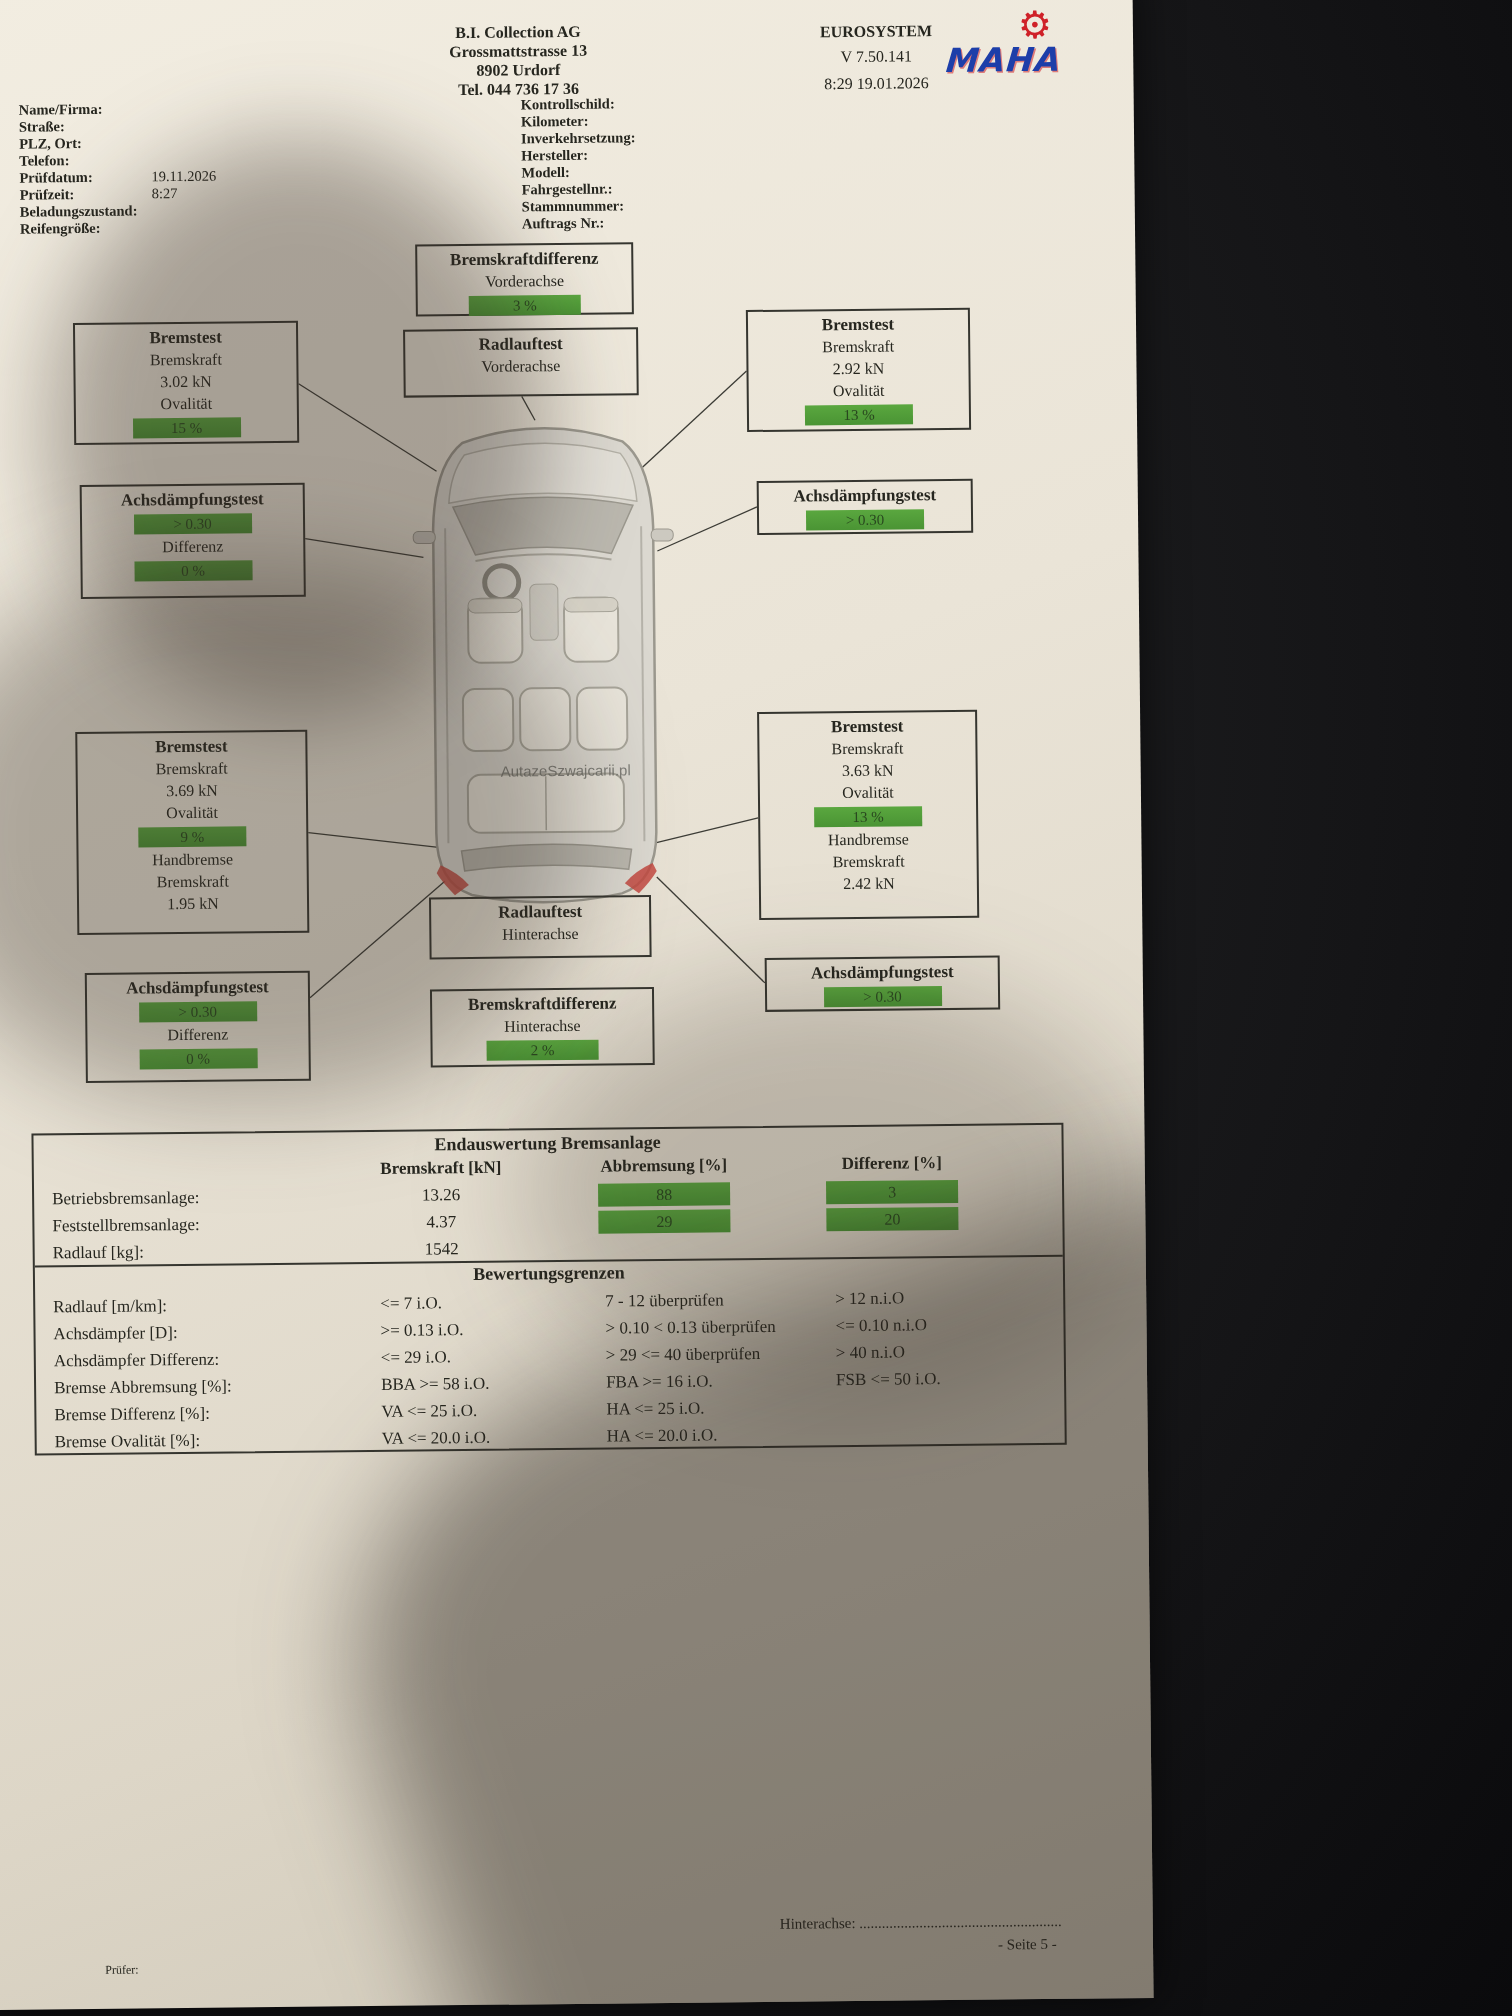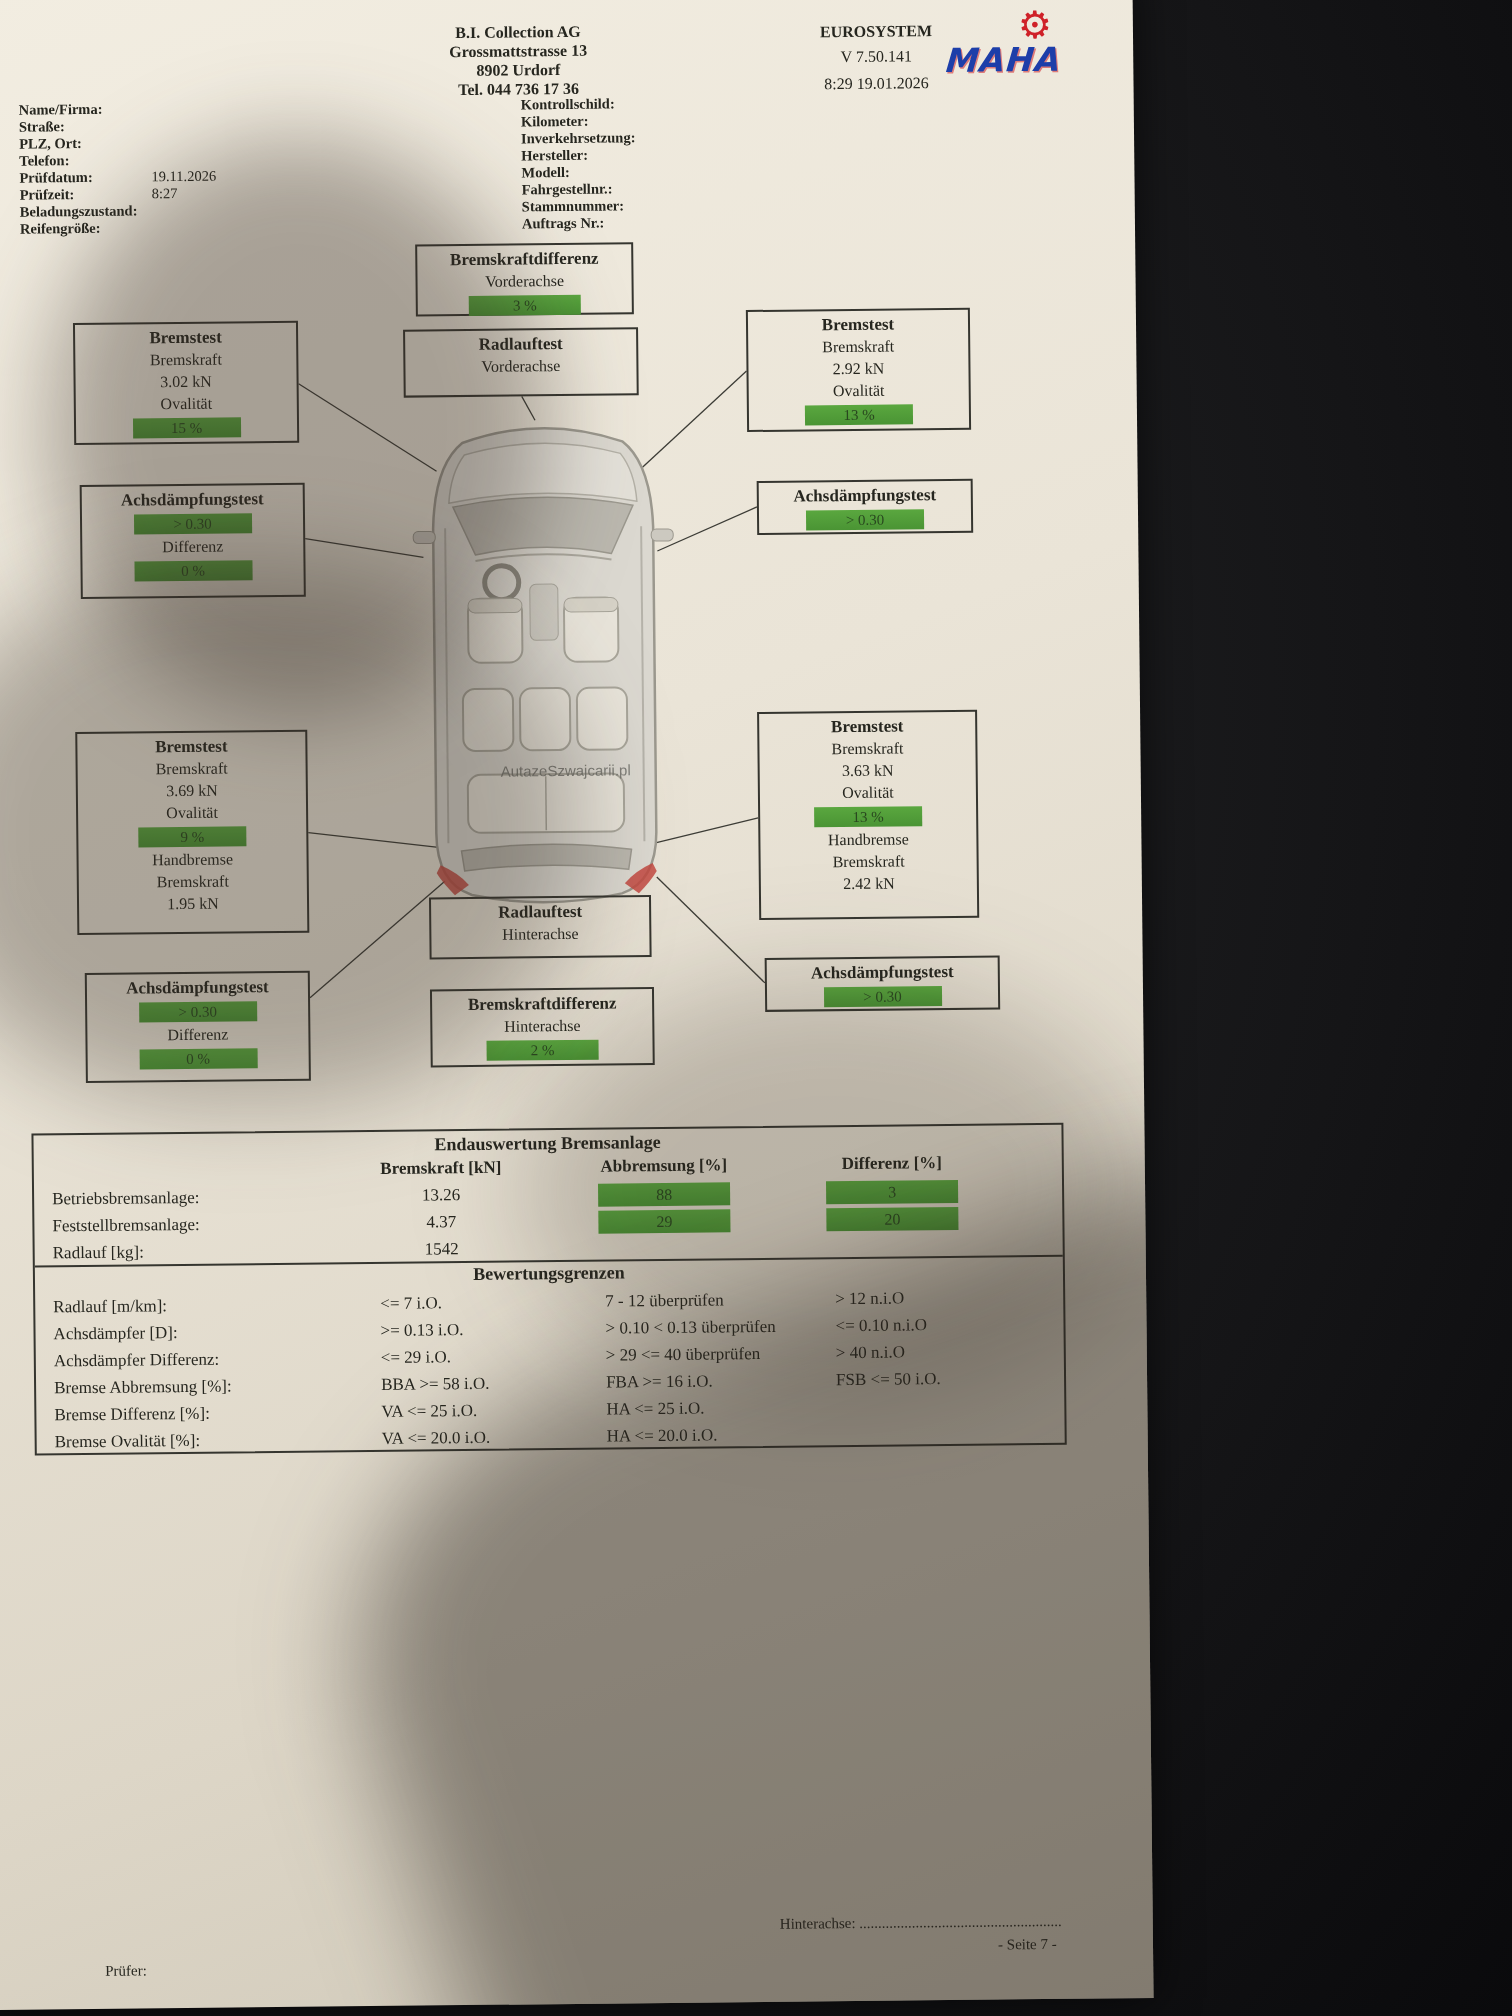--- a/index.html
+++ b/index.html
@@ -64,21 +64,21 @@
   .sbar { position:absolute; height:23px; line-height:23px; width:132px; margin:0; font-size:16px; }
   .st-div { position:absolute; left:0; top:130px; width:100%; border-top:2px solid #35352f; }
   .st-sub { position:absolute; left:0; top:133px; width:100%; text-align:center; font-size:18px; }
   .lrow { position:absolute; left:0; width:100%; height:24px; }
   .lc0 { position:absolute; left:18px; }
   .lc1 { position:absolute; left:345px; }
   .lc2 { position:absolute; left:570px; }
   .lc3 { position:absolute; left:800px; }
 
   
-  .foot-pruefer { position:absolute; left:95px;  top:1958px; font-size:15px; }
+  .foot-pruefer { position:absolute; left:95px;  top:1958px; font-size:12px; }
   .foot-sig     { position:absolute; left:770px; top:1918px; font-size:15px; }
   .foot-page    { position:absolute; left:988px; top:1941px; font-size:15px; }
 
   
   .sh { position:absolute; pointer-events:none; z-index:40; }
   .sh-head     { left:55px;  top:135px;  width:500px; height:580px; border-radius:50%; background:rgba(52,43,34,.38); filter:blur(45px); }
   .sh-shoulder { left:-80px; top:560px;  width:660px; height:540px; border-radius:45%; background:rgba(52,43,34,.34); filter:blur(50px); }
   .sh-bottom   { left:400px; top:1260px; width:1200px; height:980px; border-radius:28%; background:rgba(40,33,26,.46); filter:blur(55px); transform:rotate(-18deg); }
   .sh-midright { left:520px; top:980px;  width:620px; height:420px; border-radius:50%; background:rgba(45,37,29,.22); filter:blur(55px); }
 </style>
@@ -366,21 +366,21 @@
           <span class="lc2">HA &lt;= 20.0 i.O.</span>
           <span class="lc3"></span>
         </div>
       </div>
 
       <div class="foot-pruefer">Prüfer:</div>
       <div class="foot-sig">
         <span>Hinterachse:</span>
         <span>......................................................</span>
       </div>
-      <div class="foot-page">- Seite 7 -</div>
+      <div class="foot-page">- Seite 5 -</div>
 
       <div class="sh sh-head"></div>
       <div class="sh sh-shoulder"></div>
       <div class="sh sh-midright"></div>
       <div class="sh sh-bottom"></div>
 
     </div>
   </div>
 </div>
 

